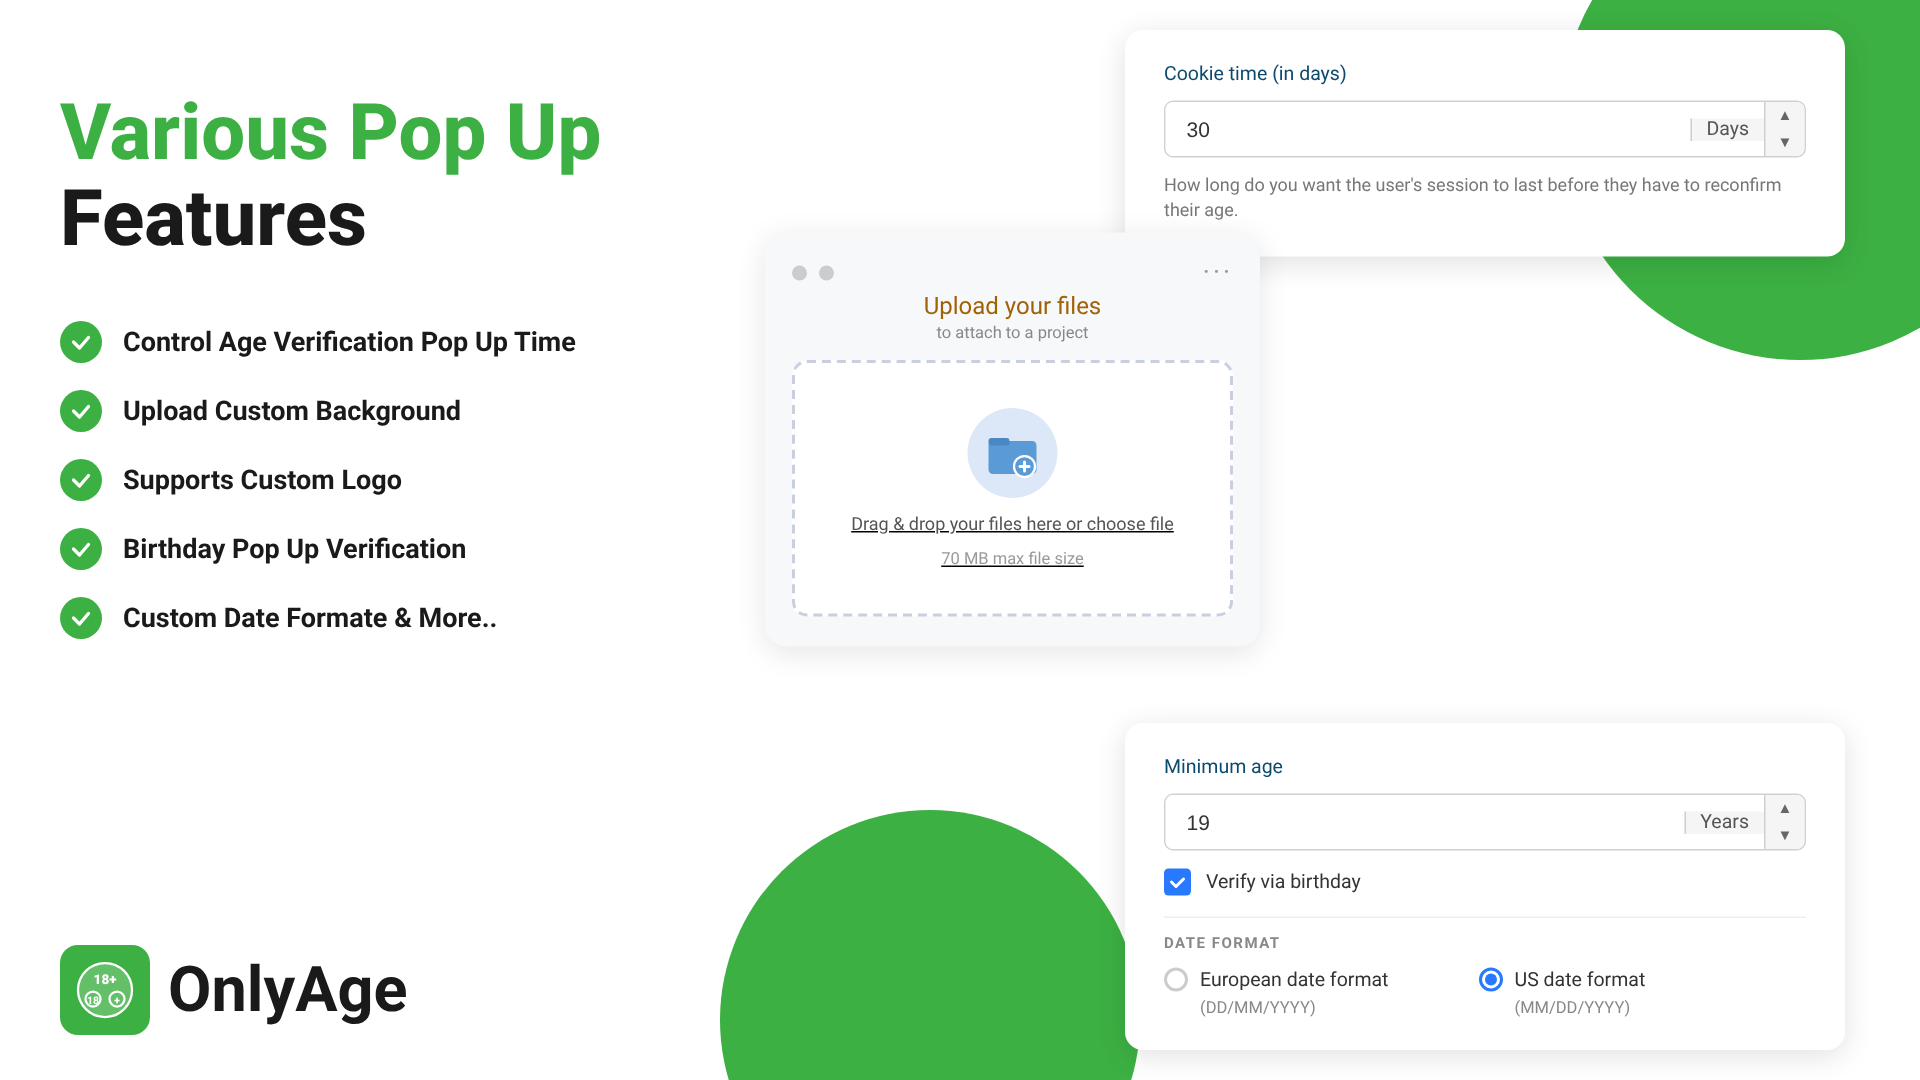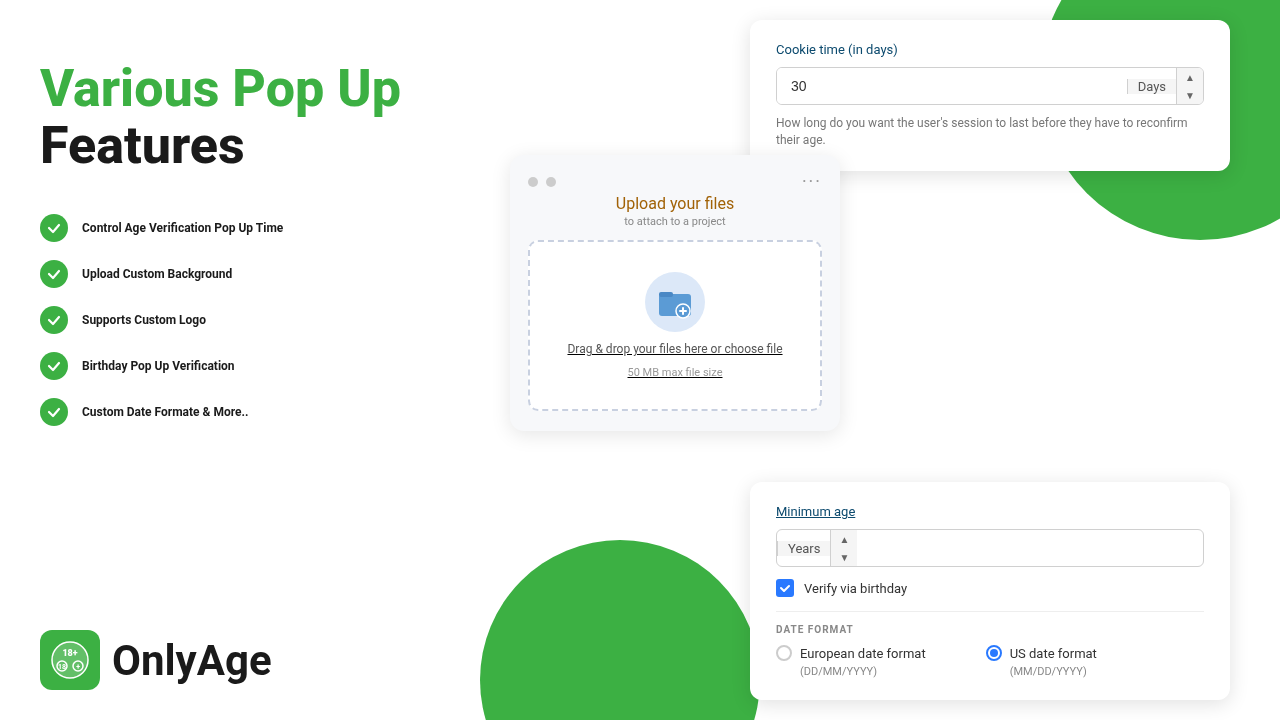--- a/index.html
+++ b/index.html
@@ -64,21 +64,21 @@
       list-style: none;
       display: flex;
       flex-direction: column;
       gap: 18px;
     }
 
     .feature-item {
       display: flex;
       align-items: center;
       gap: 14px;
-      font-size: 12px;
+      font-size: 18px;
       font-weight: 700;
       color: #1a1a1a;
     }
 
     .check-circle {
       width: 28px;
       height: 28px;
       background: #3cb043;
       border-radius: 50%;
       display: flex;
@@ -294,21 +294,20 @@
       width: 480px;
       background: #fff;
       border-radius: 12px;
       box-shadow: 0 4px 20px rgba(0,0,0,0.12);
       padding: 22px 26px;
       z-index: 3;
     }
 
     .age-card .card-label {
       margin-bottom: 10px;
-      text-decoration: underline;
     }
 
     .verify-row {
       display: flex;
       align-items: center;
       gap: 10px;
       margin-top: 12px;
       margin-bottom: 14px;
     }
 
@@ -487,27 +486,28 @@
     <div class="folder-icon-wrap">
       <svg width="36" height="36" viewBox="0 0 36 36" fill="none">
         <rect x="2" y="10" width="32" height="22" rx="3" fill="#5b9bd5"></rect>
         <rect x="2" y="8" width="14" height="5" rx="2" fill="#4a88c5"></rect>
         <circle cx="26" cy="27" r="7" fill="#5b9bd5" stroke="white" stroke-width="1.5"></circle>
         <line x1="26" y1="24" x2="26" y2="30" stroke="white" stroke-width="2" stroke-linecap="round"></line>
         <line x1="23" y1="27" x2="29" y2="27" stroke="white" stroke-width="2" stroke-linecap="round"></line>
       </svg>
     </div>
     <div class="upload-drop-text">Drag &amp; drop your files here or choose file</div>
-    <div class="upload-drop-hint">50 MB max file size</div>
+    <div class="upload-drop-hint">70 MB max file size</div>
   </div>
 </div>
 
 <div class="age-card">
   <div class="card-label">Minimum age</div>
   <div class="input-row">
+    <input class="input-value" type="text" value="19" style="">
     <div class="input-unit">Years</div>
     <div class="stepper">
       <button class="stepper-btn">▲</button>
       <button class="stepper-btn">▼</button>
     </div>
   </div>
 
   <div class="verify-row">
     <div class="checkbox-blue">
       <svg width="12" height="12" viewBox="0 0 12 12" fill="none">

